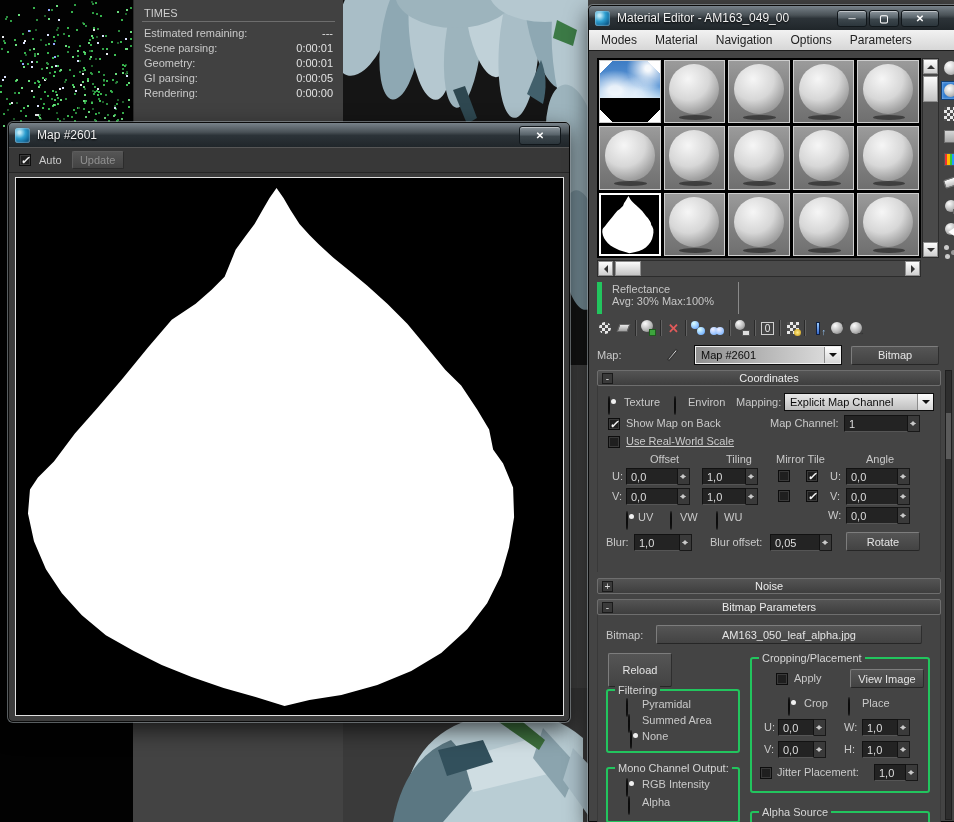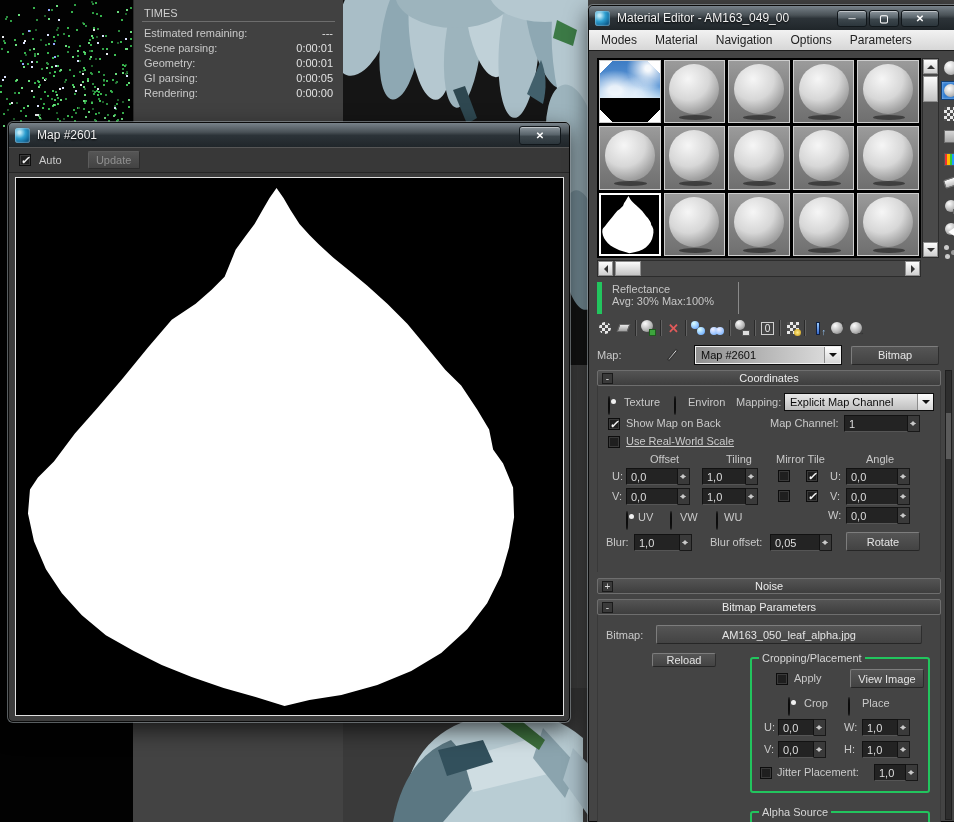--- a/index.html
+++ b/index.html
@@ -549,21 +549,21 @@
     <div class="titlebar">
       <div class="max-logo"></div>
       <div class="t">Map #2601</div>
       <div class="capbtn" id="map-close">✕</div>
     </div>
     <div class="bar2">
       <span class="cb">
           <i>✓</i>
         </span>
       <span class="lb">Auto</span>
-      <span class="mxbtn dis" style="width:52px;height:18px;margin-left:18px;text-align:center;">Update</span>
+      <span class="mxbtn dis" style="width:52px;height:18px;margin-left:2px;text-align:center;">Update</span>
     </div>
     <div id="map-canvas">
       <svg width="547" height="537" viewBox="0 0 548 538" preserveAspectRatio="none">
         <use href="#leaf-sym"></use>
       </svg>
     </div>
   </div>
 
   <div class="win" id="medit">
     <div class="titlebar">
@@ -902,21 +902,21 @@
         <span>Noise</span>
       </div>
 
       <div class="roll-h" style="margin-top:5px;">
         <span class="pm">-</span>
         <span>Bitmap Parameters</span>
       </div>
       <div class="rbody" style="height:240px;">
         <span class="lb abs" style="left:8px;top:14px;">Bitmap:</span>
         <div class="mxbtn abs" style="left:58px;top:10px;width:266px;height:19px;">AM163_050_leaf_alpha.jpg</div>
-        <div class="mxbtn abs" style="left:10px;top:38px;width:64px;height:14px;margin-left:44px;">Reload</div>
+        <div class="mxbtn abs" style="left:10px;top:38px;width:64px;height:34px;">Reload</div>
 
         <div class="grp" style="left:152px;top:42px;width:180px;height:136px;">
           <span class="gt">Cropping/Placement</span>
           <span class="cb abs" style="left:24px;top:14px;"></span>
           <span class="lb abs" style="left:42px;top:13px;">Apply</span>
           <div class="mxbtn abs" style="left:98px;top:10px;width:74px;height:19px;">View Image</div>
           <span class="rd sel abs" style="left:36px;top:39px;"></span>
           <span class="lb abs" style="left:52px;top:38px;">Crop</span>
           <span class="rd abs" style="left:94px;top:39px;"></span>
           <span class="lb abs" style="left:110px;top:38px;">Place</span>
@@ -956,21 +956,37 @@
           <span class="lb abs" style="left:25px;top:107px;">Jitter Placement:</span>
           <div class="numwrap abs" style="left:122px;top:105px;">
               <div class="fld" style="width:32px;">1,0</div>
               <div class="spin">
                 <i class="up"></i>
                 <i class="dn"></i>
               </div>
             </div>
         </div>
 
-
+        <div class="grp" style="left:8px;top:74px;width:134px;height:64px;">
+          <span class="gt">Filtering</span>
+          <span class="rd abs" style="left:18px;top:8px;"></span>
+          <span class="lb abs" style="left:34px;top:7px;">Pyramidal</span>
+          <span class="rd abs" style="left:18px;top:24px;"></span>
+          <span class="lb abs" style="left:34px;top:23px;">Summed Area</span>
+          <span class="rd sel abs" style="left:18px;top:40px;"></span>
+          <span class="lb abs" style="left:34px;top:39px;">None</span>
+        </div>
+
+        <div class="grp" style="left:8px;top:152px;width:134px;height:56px;">
+          <span class="gt">Mono Channel Output:</span>
+          <span class="rd sel abs" style="left:18px;top:10px;"></span>
+          <span class="lb abs" style="left:34px;top:9px;">RGB Intensity</span>
+          <span class="rd abs" style="left:18px;top:28px;"></span>
+          <span class="lb abs" style="left:34px;top:27px;">Alpha</span>
+        </div>
 
         <div class="grp" style="left:152px;top:196px;width:180px;height:60px;">
           <span class="gt">Alpha Source</span>
           <span class="rd abs" style="left:40px;top:10px;"></span>
           <span class="lb abs" style="left:56px;top:9px;">Image Alpha</span>
         </div>
       </div>
     </div>
 
     <div id="roll-scroll">

